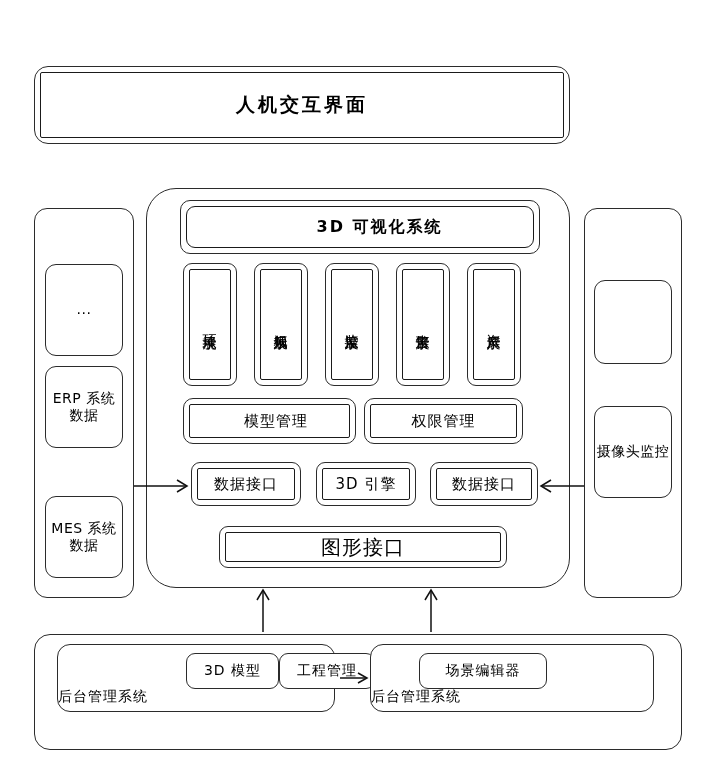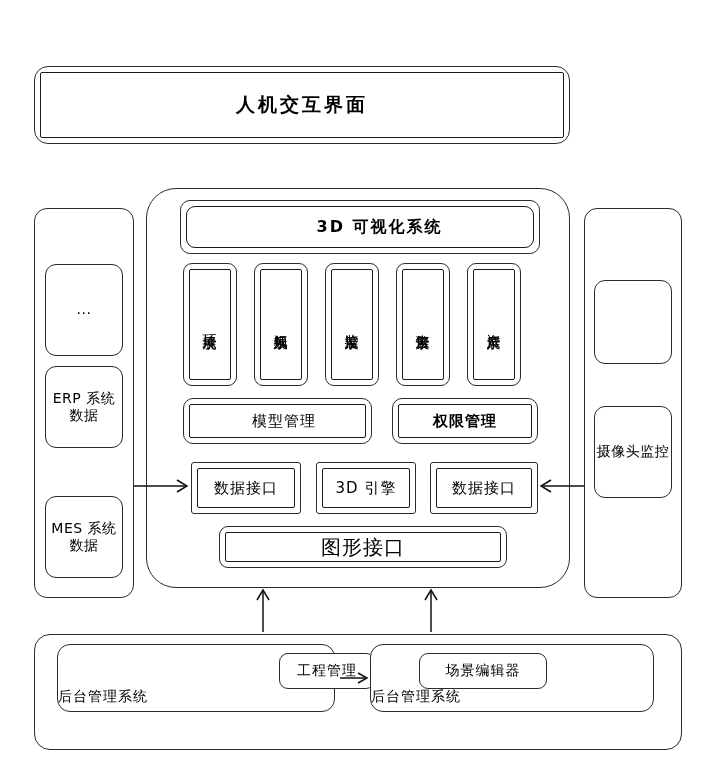--- a/index.html
+++ b/index.html
@@ -82,21 +82,21 @@
   }
 
   #vis-title { left: 180px; top: 200px; width: 360px; height: 54px; border-radius: 10px; padding-left: 39px; }
   #vis-title .label { font-size: 16px; font-weight: bold; letter-spacing: 2px; }
 
   .col-box { top: 263px; width: 54px; height: 123px; border-radius: 9px; }
 
   .mgmt-box { top: 398px; height: 46px; border-radius: 10px; }
   .mgmt-box .label { font-size: 15px; letter-spacing: 1px; }
 
-  .iface-box { top: 462px; height: 52px; border-radius: 3px; }
+  .iface-box { top: 462px; height: 44px; border-radius: 9px; }
   .iface-box .label { font-size: 15px; letter-spacing: 1px; }
 
   #graphics-iface { left: 219px; top: 526px; width: 288px; height: 42px; border-radius: 9px; }
   #graphics-iface .label { font-size: 20px; letter-spacing: 1px; }
 
   
   #bottom-shell { left: 34px; top: 634px; width: 648px; height: 116px; border-radius: 16px; }
   .backend-group { border: 1.3px solid #2b2b2b; border-radius: 13px; background:#fff; box-sizing:border-box; }
   #backend-left  { left: 57px; top: 644px; width: 278px; height: 68px; }
   #backend-right { left: 370px; top: 644px; width: 284px; height: 68px; }
@@ -176,27 +176,27 @@
 </div>
 <div class="abs shell col-box" style="left:396px;">
   <div class="liner"></div>
   <div class="vtext">告警展示</div>
 </div>
 <div class="abs shell col-box" style="left:467px;">
   <div class="liner"></div>
   <div class="vtext">资产展示</div>
 </div>
 
-<div class="abs shell mgmt-box" style="left:183px; width:189px;padding-left:13px;">
+<div class="abs shell mgmt-box" style="left:183px; width:173px;padding-left:13px;">
   <div class="liner"></div>
   <div class="center-text">
     <span class="label">模型管理</span>
   </div>
 </div>
-<div class="abs shell mgmt-box" style="left:392px; width:146px;font-weight:bold;">
+<div class="abs shell mgmt-box" style="left:364px; width:159px;">
   <div class="liner"></div>
   <div class="center-text">
     <span class="label">权限管理</span>
   </div>
 </div>
 
 <div class="abs shell iface-box" style="left:191px; width:110px;">
   <div class="liner"></div>
   <div class="center-text">
     <span class="label">数据接口</span>
@@ -218,20 +218,23 @@
 <div class="abs shell" id="graphics-iface">
   <div class="liner"></div>
   <div class="center-text">
     <span class="label">图形接口</span>
   </div>
 </div>
 
 <div class="abs plain" id="bottom-shell"></div>
 
 <div class="abs backend-group" id="backend-left">
+  <div class="chip abs" style="left:128px; top:8px; width:93px; height:36px;">
+    <span>3D 模型</span>
+  </div>
   <div class="chip abs" style="left:221px; top:8px; width:96px; height:36px;">
     <span>工程管理</span>
   </div>
   <div class="backend-label abs" style="left:0; right:0; bottom:5px;">后台管理系统</div>
 </div>
 
 <div class="abs backend-group" id="backend-right">
   <div class="chip abs" style="left:48px; top:8px; width:128px; height:36px;">
     <span>场景编辑器</span>
   </div>

